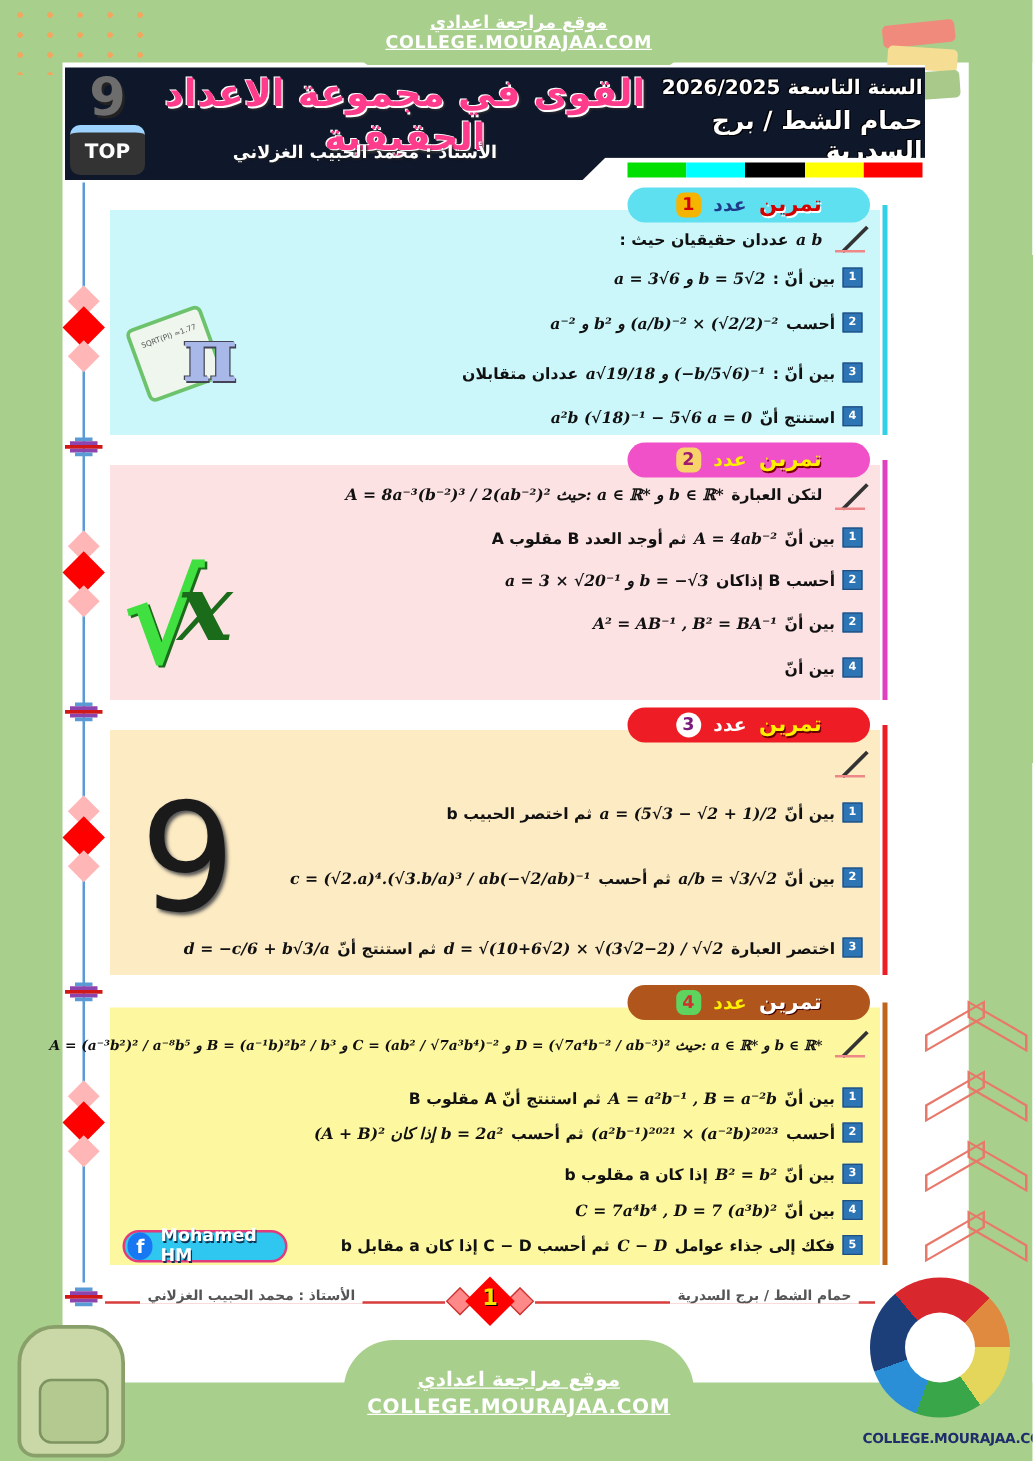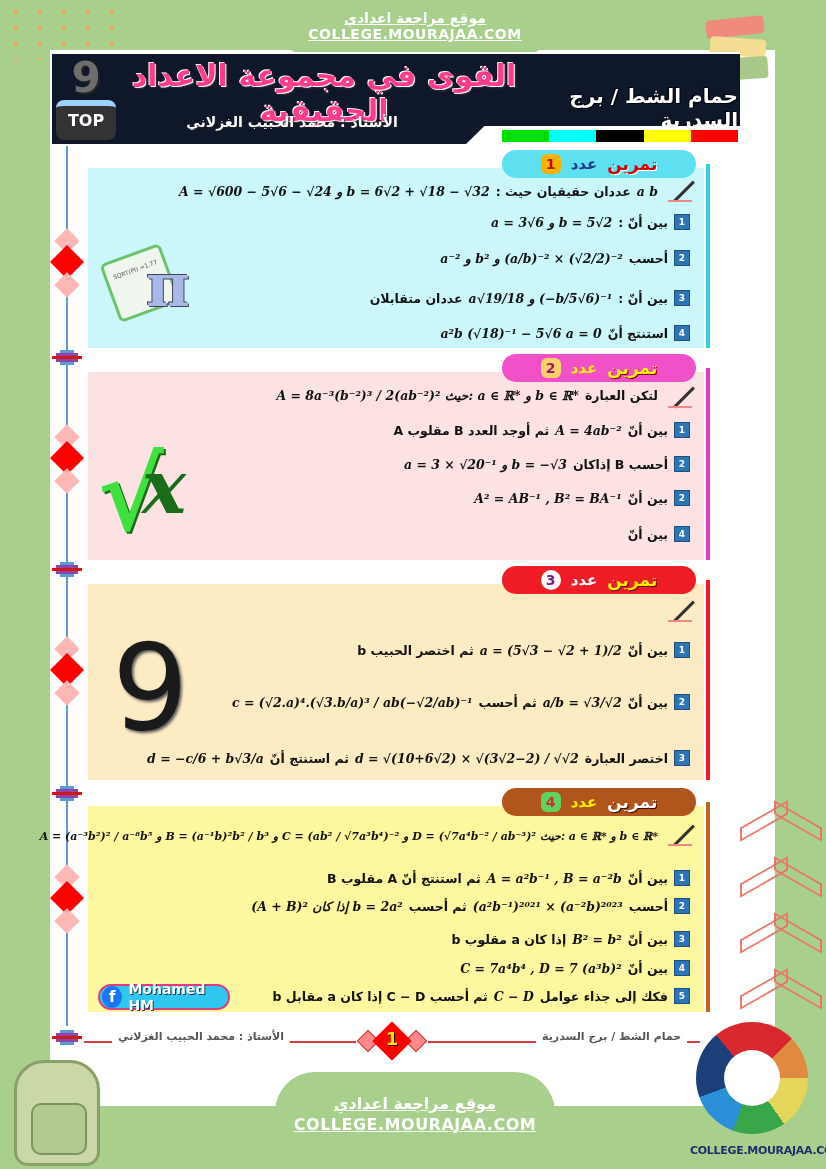--- a/index.html
+++ b/index.html
@@ -149,20 +149,21 @@
 
 <div class="books">
   <div class="b1"></div>
     <div class="b2"></div>
     <div class="b3"></div>
 </div>
 
 <div class="header">
   <div class="title">القوى في مجموعة الاعداد الحقيقية</div>
   <div class="author">الأستاذ : محمد الحبيب الغزلاني</div>
+  <div class="level">السنة التاسعة 2026/2025</div>
   <div class="school">حمام الشط / برج السدرية</div>
   <div class="wedge"></div>
 </div>
 <div class="top10">
   <div class="nine">9</div>
   <div class="base">TOP 10</div>
 </div>
 <div class="color-bar">
   <span style="background:#00e000"></span>
   <span style="background:#00ffff"></span>
@@ -226,21 +227,20 @@
   <div class="right-edge" style="top:14px;height:184px;background:#2fd0e8"></div>
   <div class="badge" style="background:#5fe0f0">
     <span class="t1">تمرين</span>
     <span class="t2">عدد</span>
     <span class="num">1</span>
   </div>
   <div class="pencil" style="top:28px"></div>
   <div class="line intro" style="top:34px">
     <span class="math">a   b</span>
     <span class="txt">عددان حقيقيان حيث :</span>
-    <span class="math">A = √600 − 5√6 − √24 و b = 6√2 + √18 − √32</span>
   </div>
   <div class="line" style="top:64px">
     <span class="nb">1</span>
     <span class="txt">بين أنّ :</span>
     <span class="math">a = 3√6  و  b = 5√2</span>
   </div>
   <div class="line" style="top:100px">
     <span class="nb">2</span>
     <span class="txt">أحسب</span>
     <span class="math">a⁻² و b² و (a/b)⁻² × (√2/2)⁻²</span>

